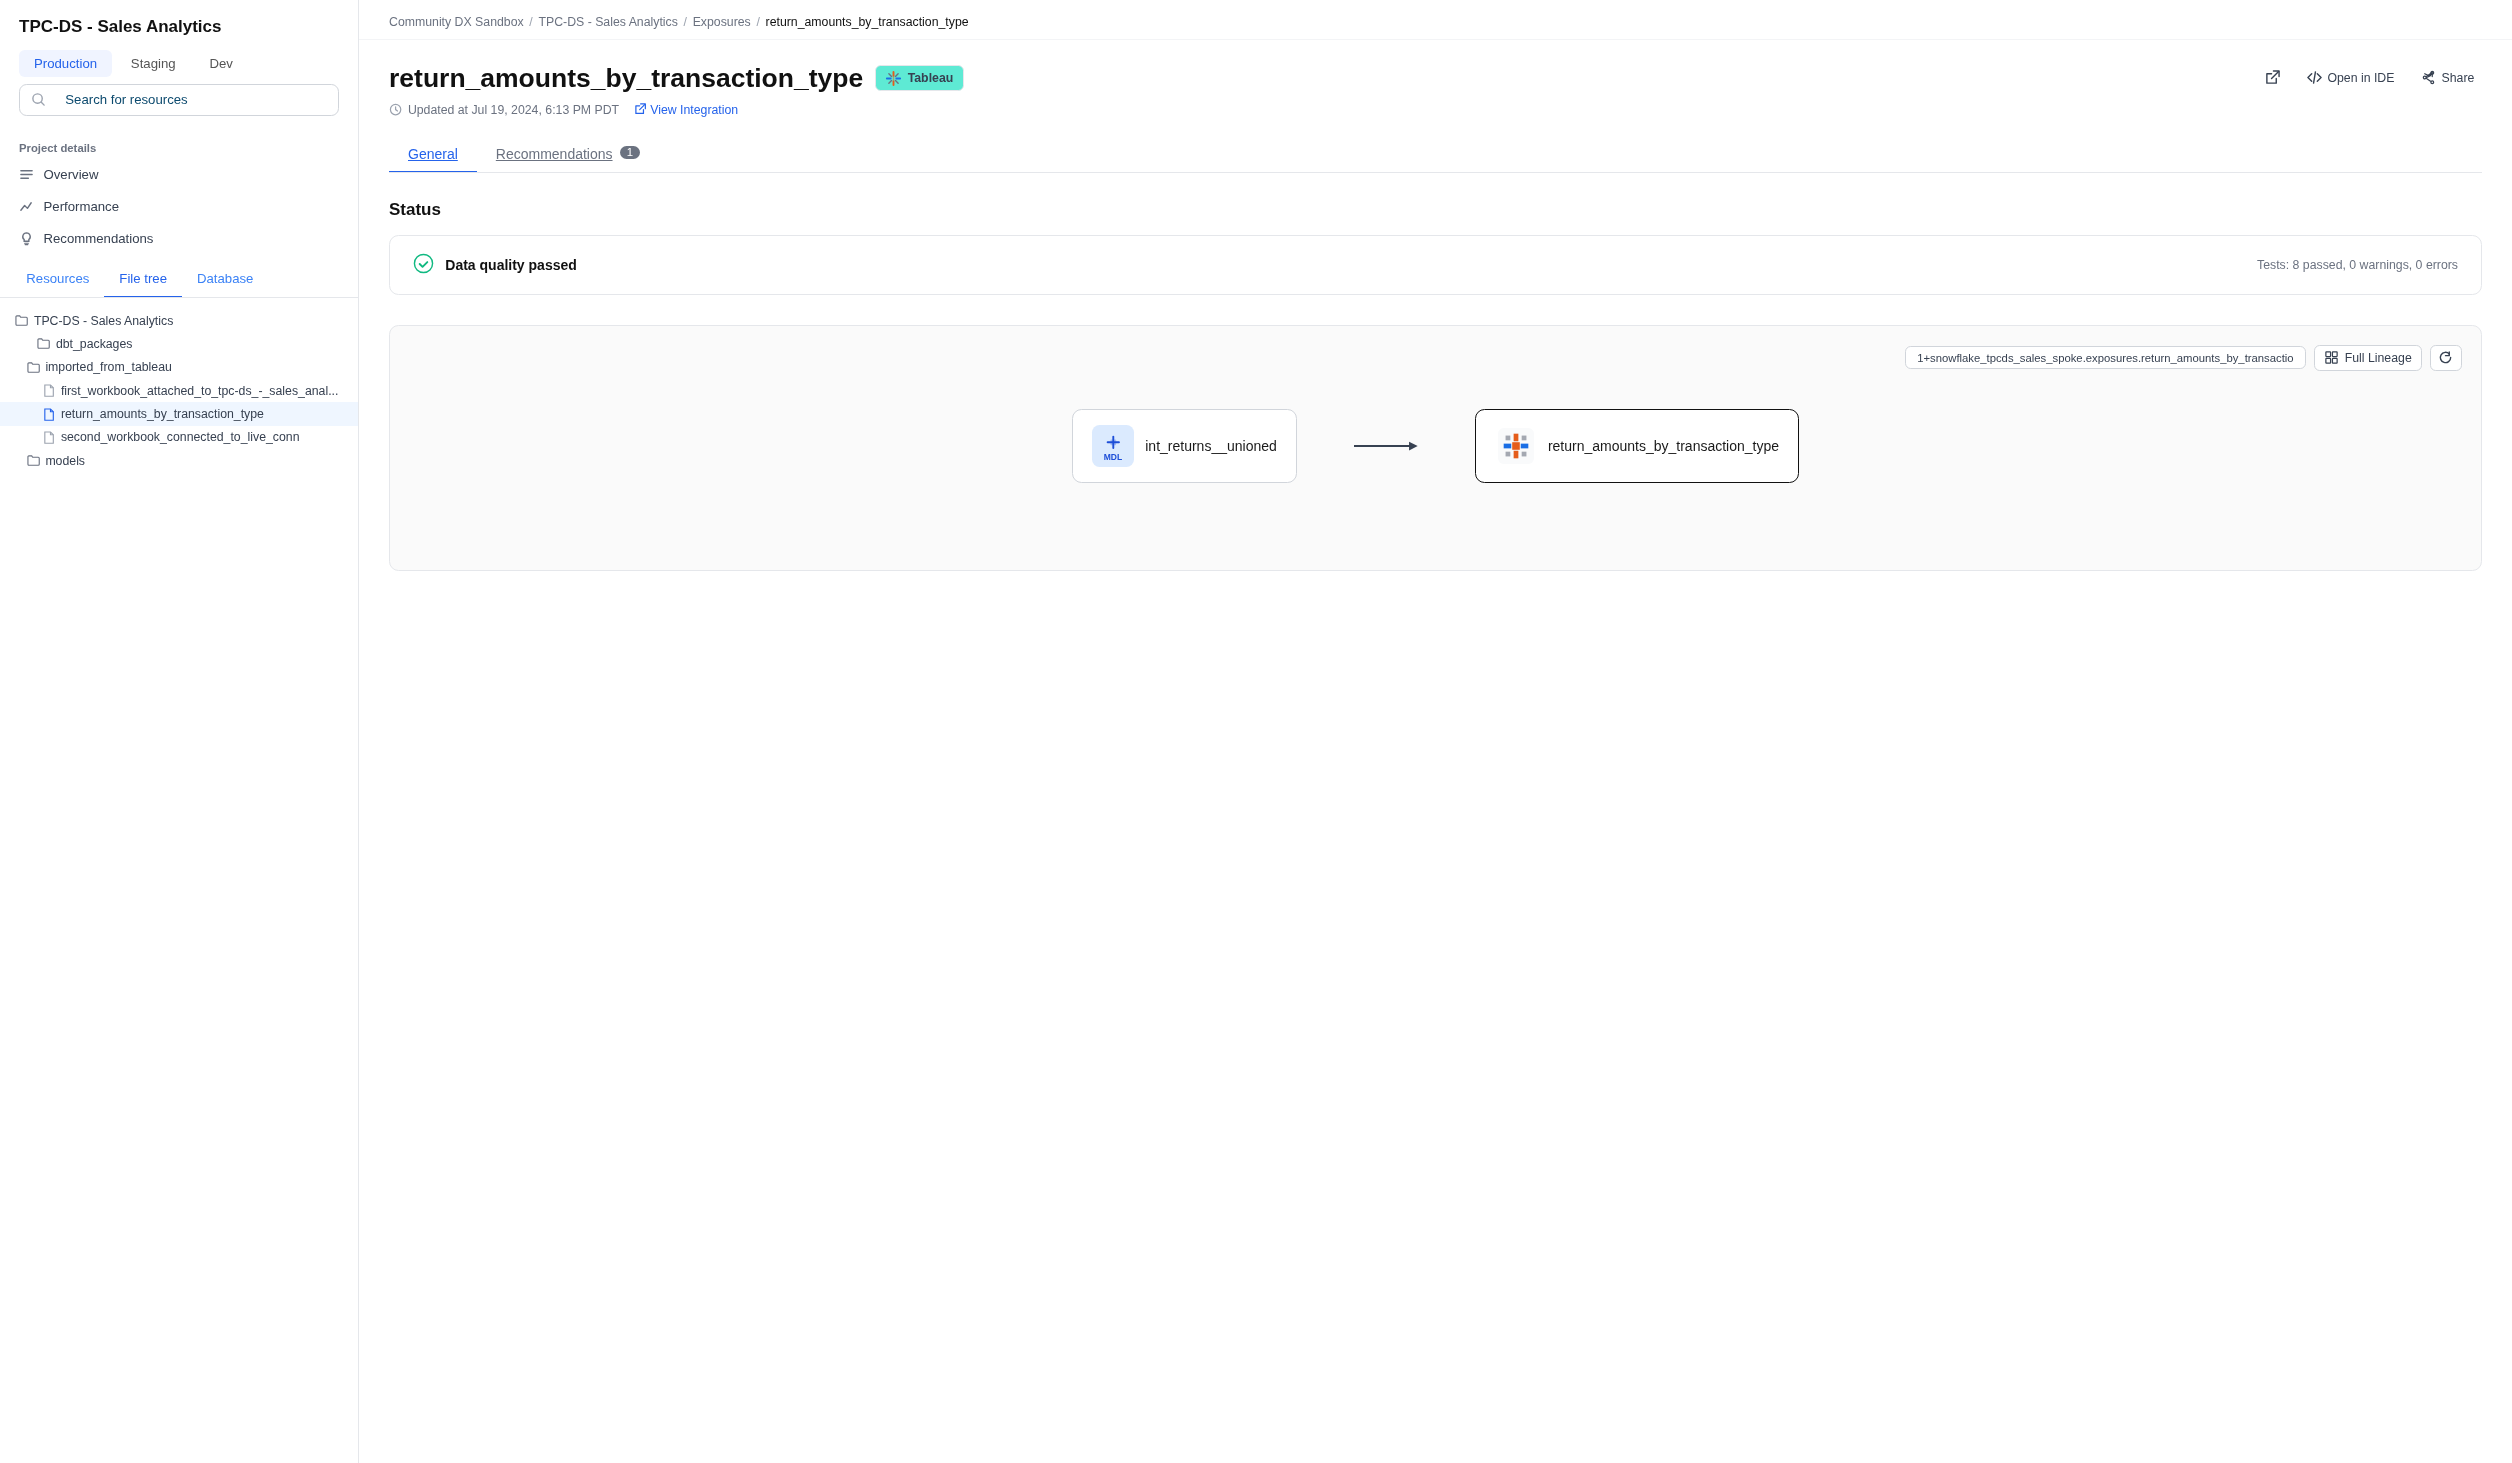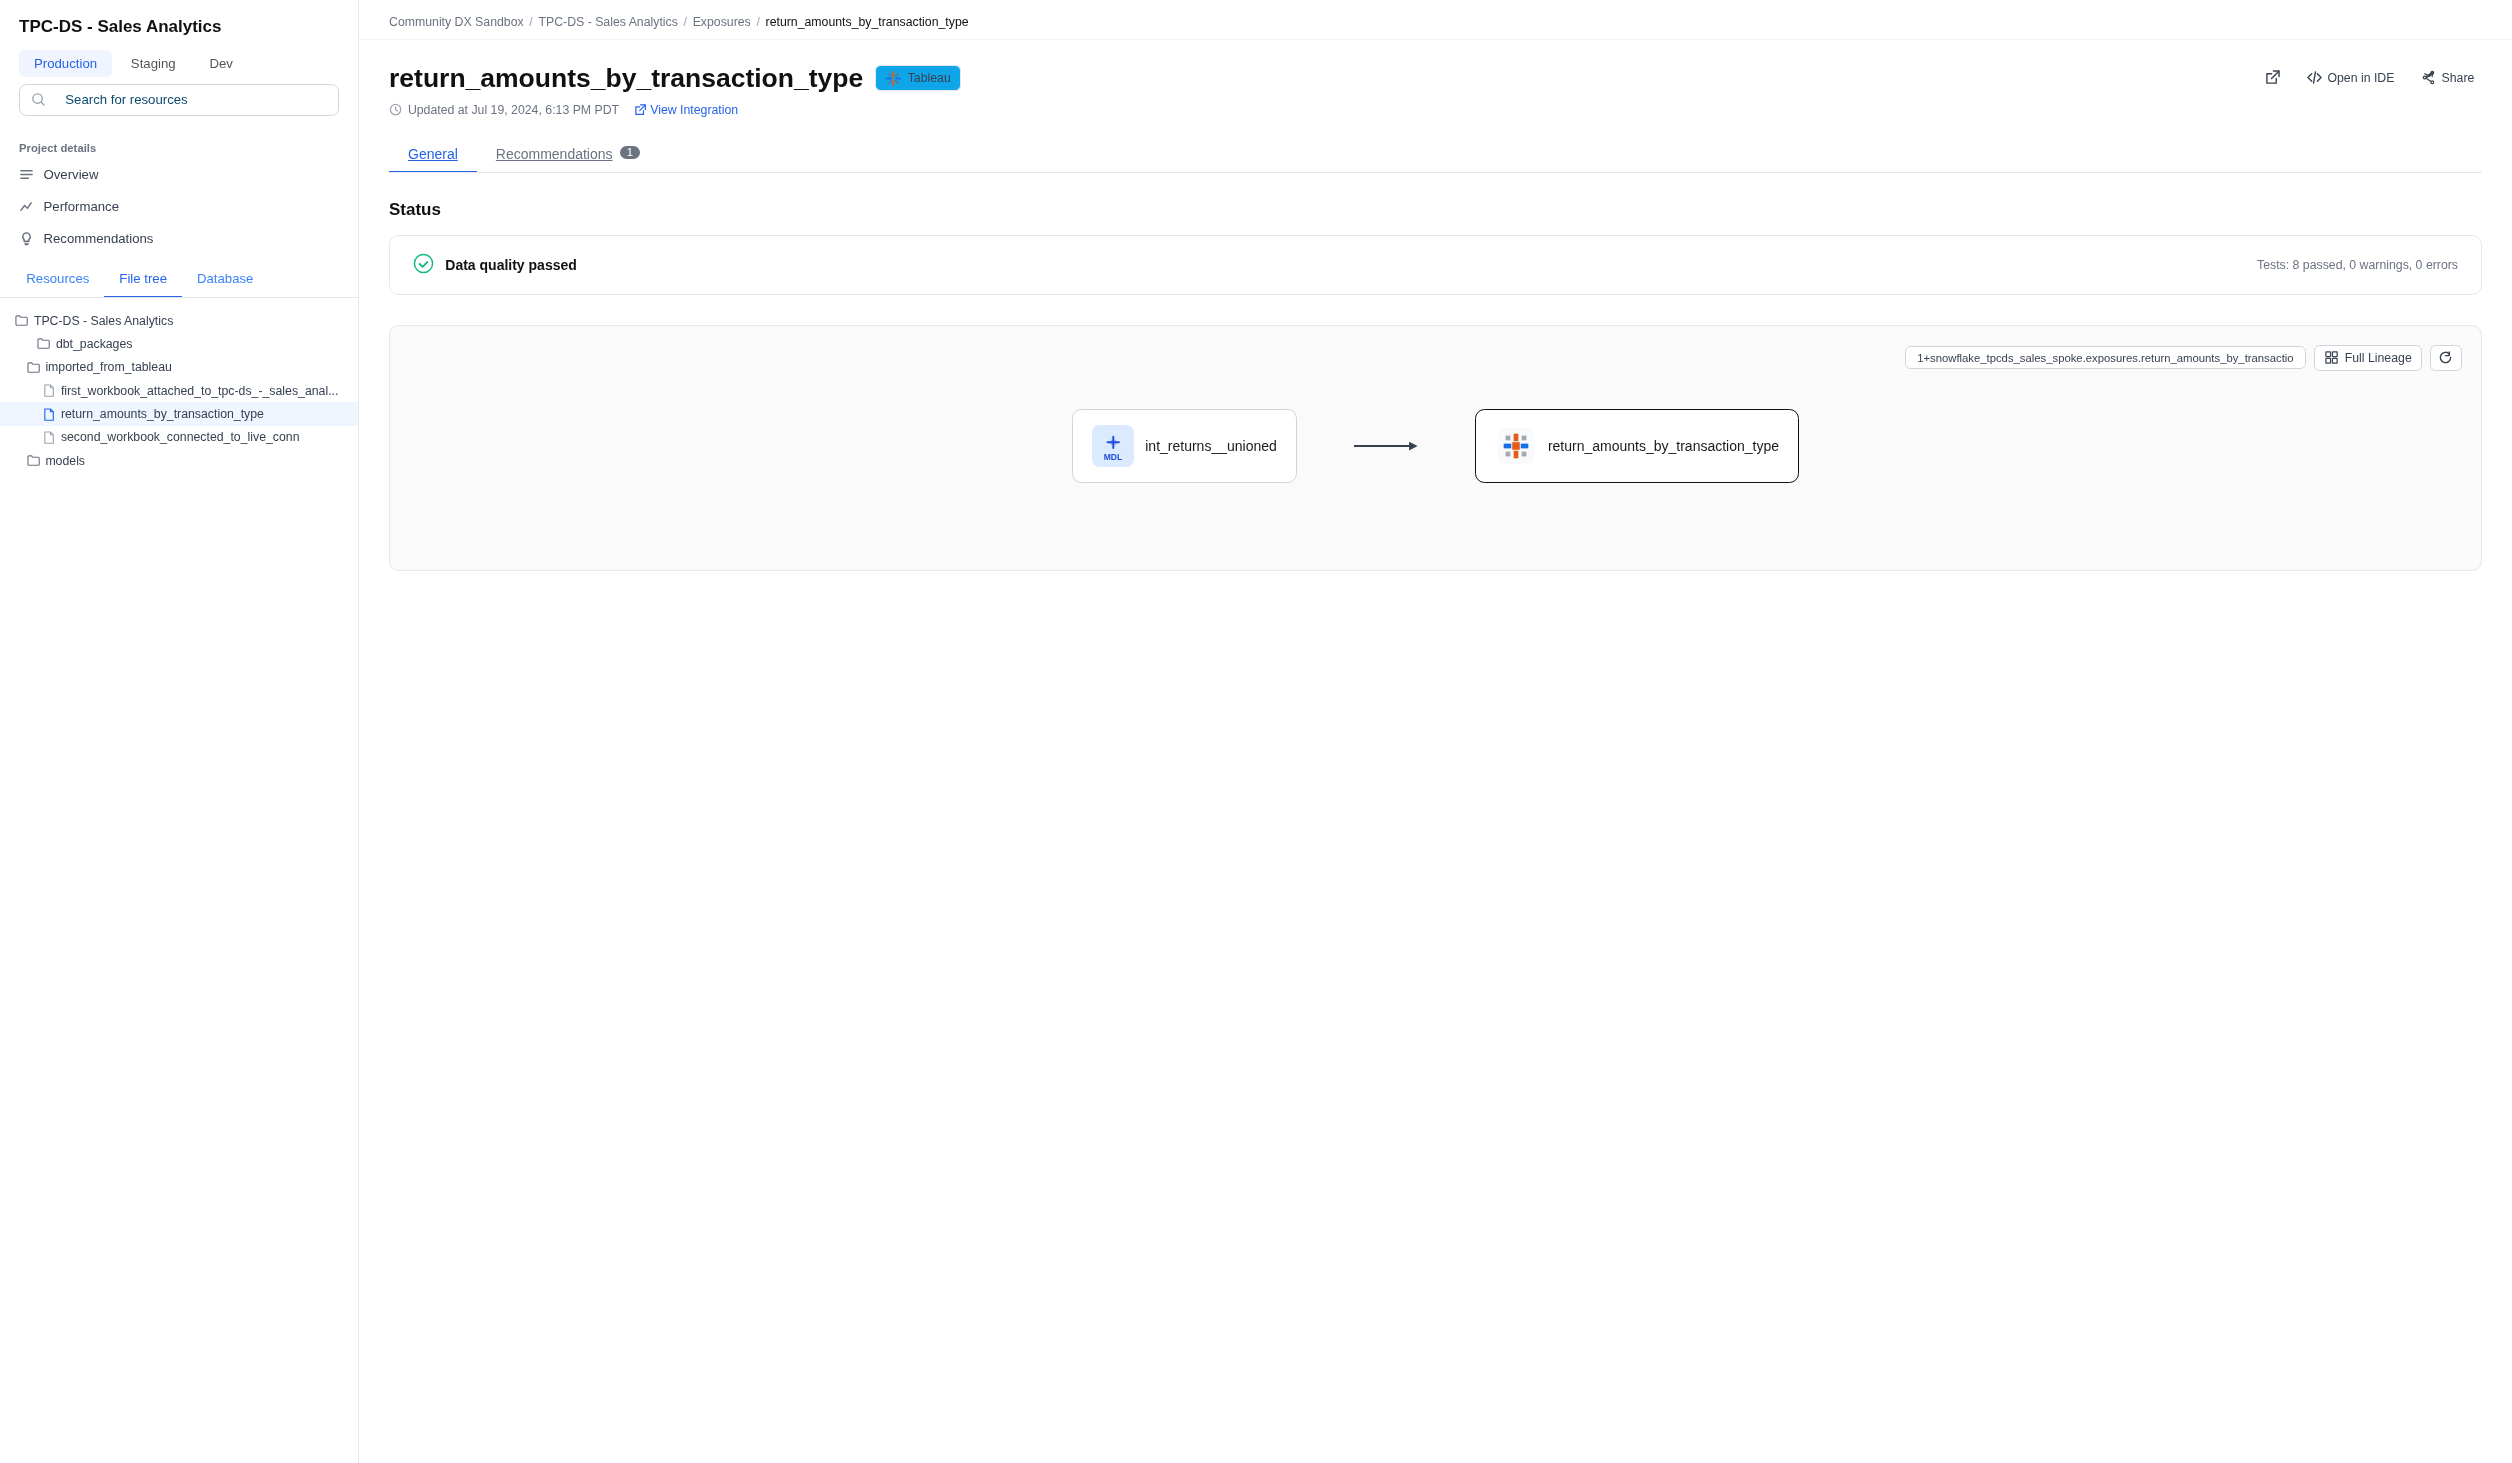--- a/index.html
+++ b/index.html
@@ -31,25 +31,25 @@
     
     .main { flex: 1; overflow-y: auto; background: #fff; }
     .breadcrumb { display: flex; align-items: center; gap: 5.7px; padding: 15px 30px 9.5px; font-size: 12.3px; color: #6b7280; border-bottom: 0.9px solid #f3f4f6; }
     .breadcrumb a { color: #6b7280; text-decoration: none; cursor: pointer; }
     .breadcrumb .current { color: #111; font-weight: 500; }
     .breadcrumb-sep { color: #9ca3af; }
 
     .content { padding: 23px 30px; }
     .page-header { display: flex; align-items: center; gap: 11.3px; margin-bottom: 9.5px; }
     .page-title { font-size: 26.5px; font-weight: 700; color: #111; }
-    .tableau-badge { display: flex; align-items: center; gap: 5.7px; background: #0ea5e9; border: 0.9px solid #e5e7eb; border-radius: 5.7px; padding: 3.8px 9.5px; font-size: 12.3px; font-weight: 400; color: #374151; }
+    .tableau-badge { display: flex; align-items: center; gap: 5.7px; background: #5eead4; border: 0.9px solid #e5e7eb; border-radius: 5.7px; padding: 3.8px 9.5px; font-size: 12.3px; font-weight: 700; color: #374151; }
 
     .header-actions { display: flex; align-items: center; gap: 15px; margin-bottom: 19px; }
     .updated-info { display: flex; align-items: center; gap: 5.7px; font-size: 12.3px; color: #6b7280; }
-    .view-integration-link { display: flex; align-items: center; gap: 3.8px; font-size: 12.3px; color: #2563eb; text-decoration: none; cursor: pointer; }
+    .view-integration-link { display: flex; gap: 3.8px; font-size: 12.3px; color: #2563eb; text-decoration: none; cursor: pointer; }
     .icon-btn { display: flex; align-items: center; gap: 5.7px; background: transparent; border: none; cursor: pointer; color: #374151; font-size: 12.3px; padding: 3.8px 7.6px; border-radius: 3.8px; }
 
     .tabs-bar { display: flex; border-bottom: 0.9px solid #e5e7eb; margin-bottom: 26.5px; }
     .tab { padding: 9.5px 19px; font-size: 14px; cursor: pointer; color: #6b7280; border-bottom: 1.9px solid transparent; display: flex; align-items: flex-start; gap: 7.6px; text-decoration: underline; }
     .tab.active { color: #2563eb; border-bottom-color: #2563eb; font-weight: 500; }
     .tab-badge { background: #6b7280; color: #fff; border-radius: 9.5px; padding: 0.9px 6.6px; font-size: 11.3px; }
 
     .section-title { font-size: 17px; font-weight: 600; color: #111; margin-bottom: 15px; }
 
     .status-card { border: 0.9px solid #e5e7eb; border-radius: 9.5px; margin-bottom: 30px; overflow: hidden; }

